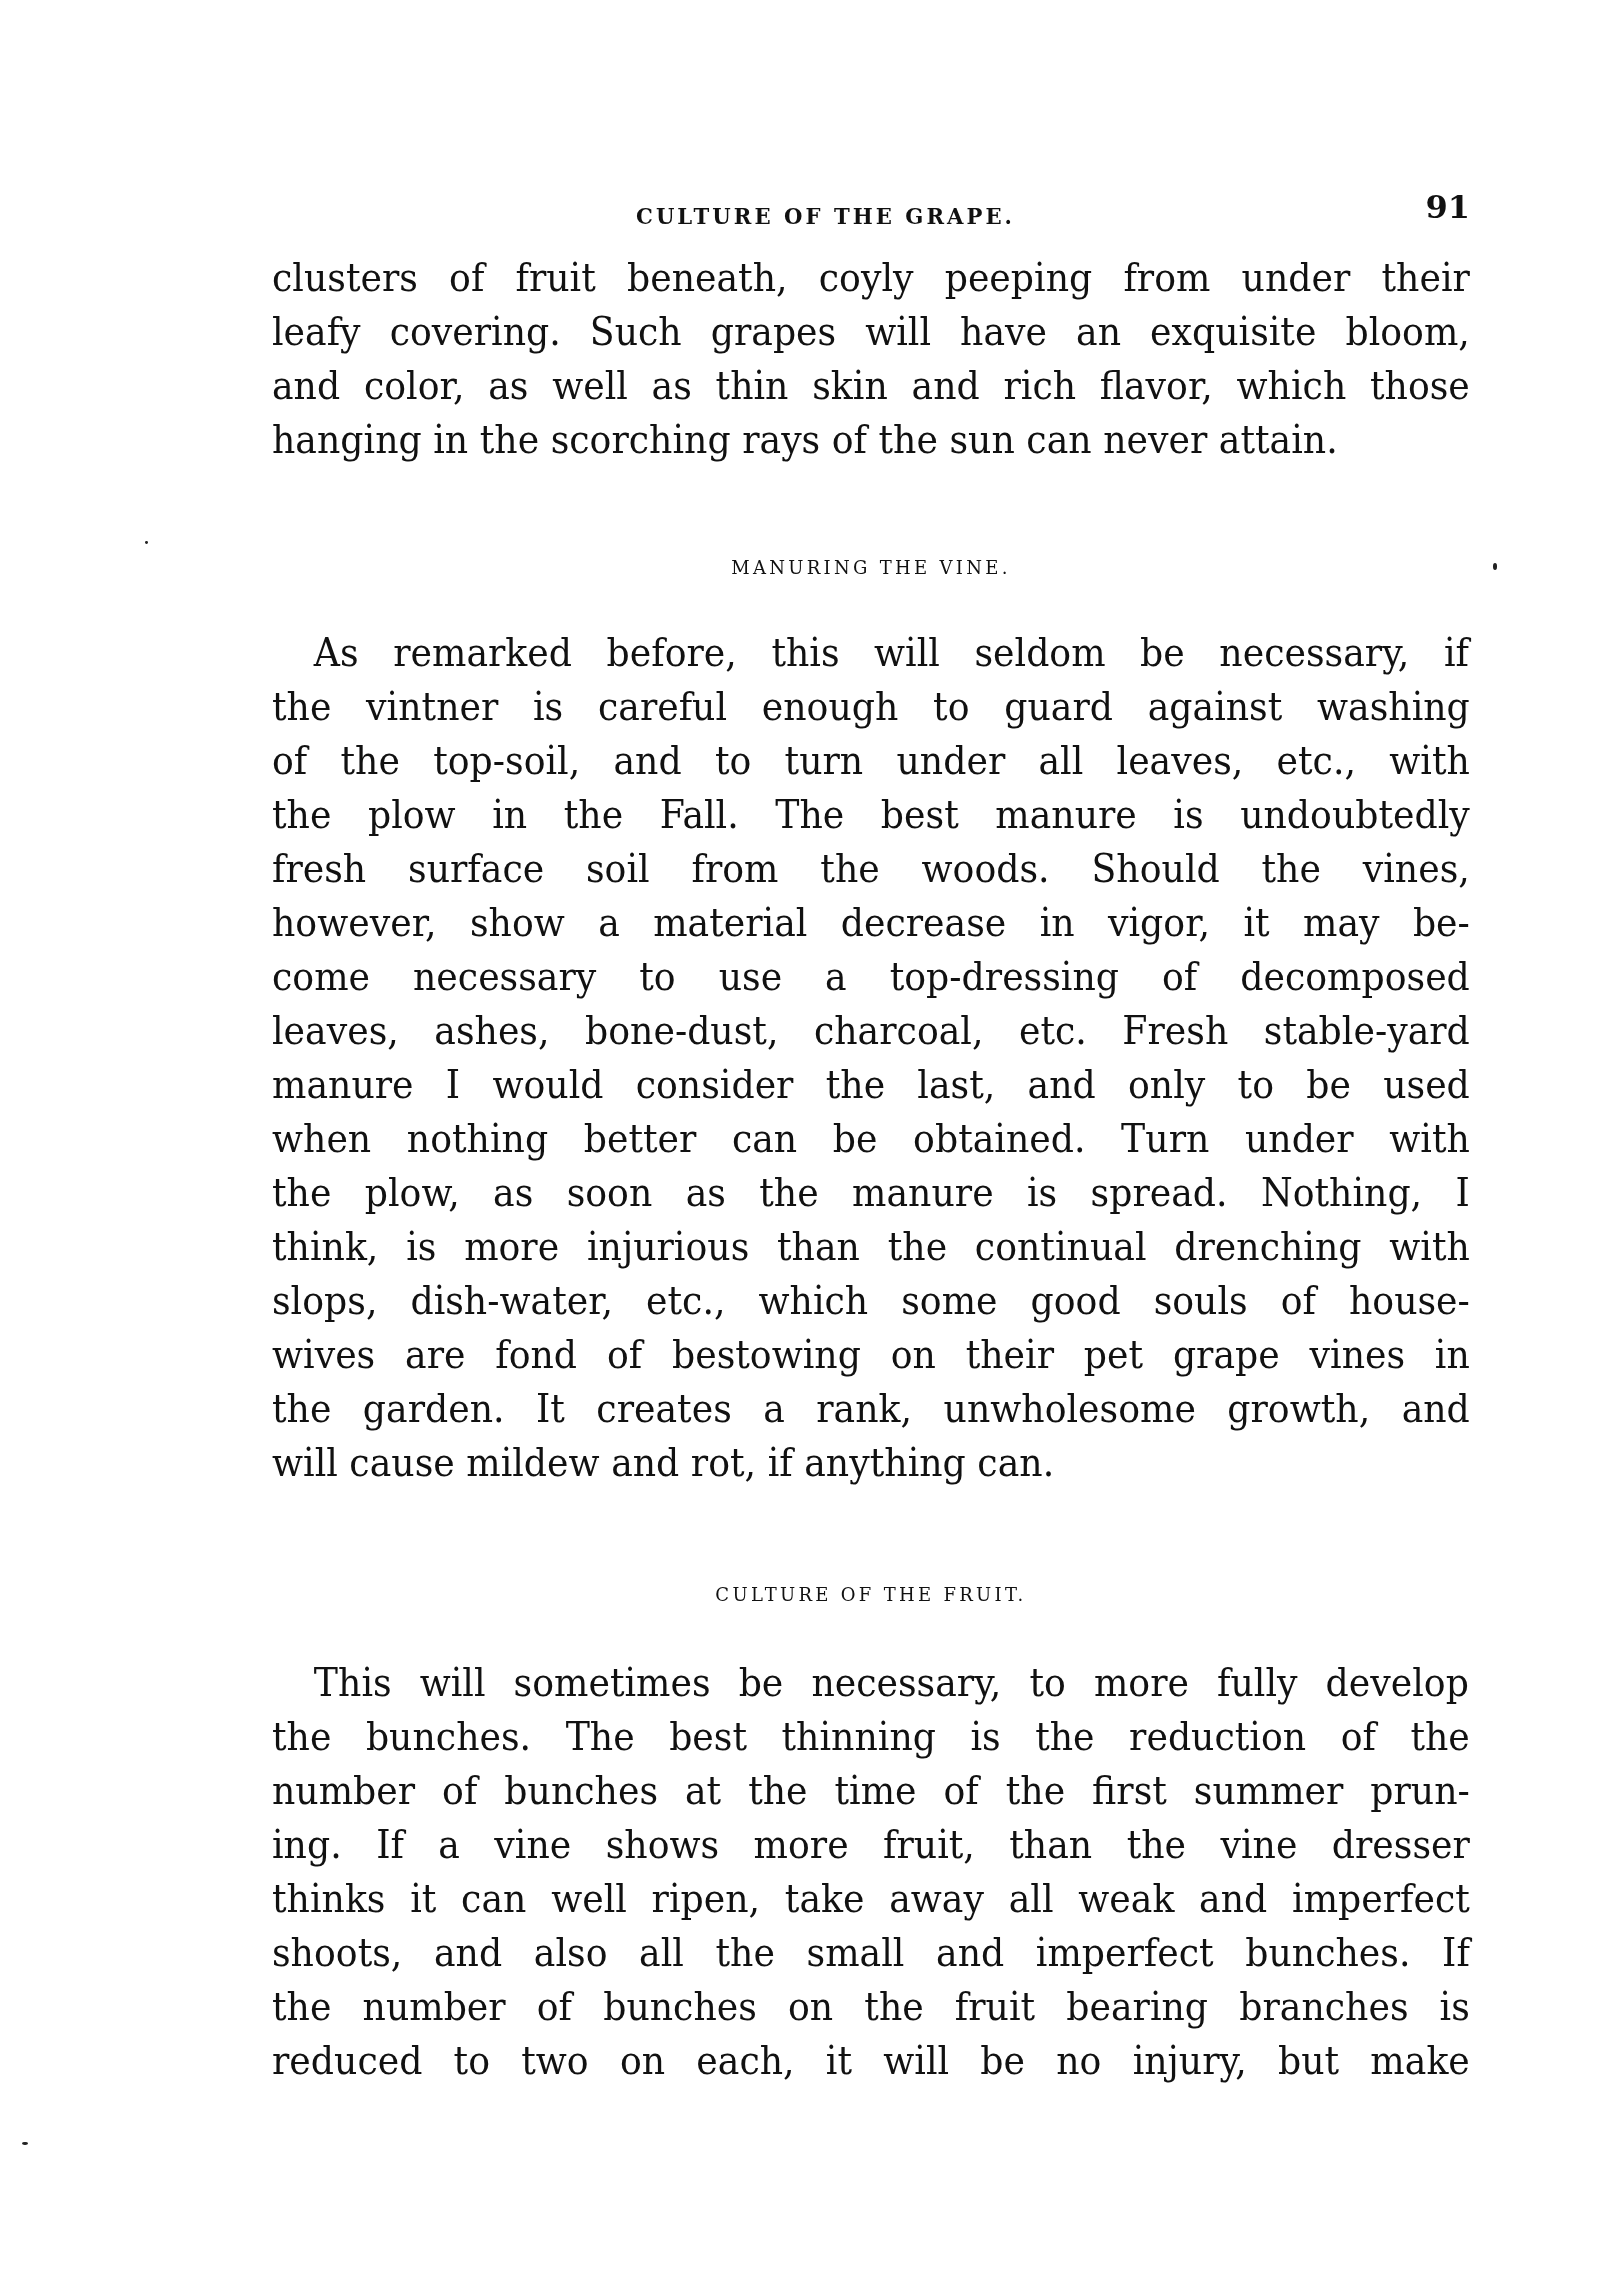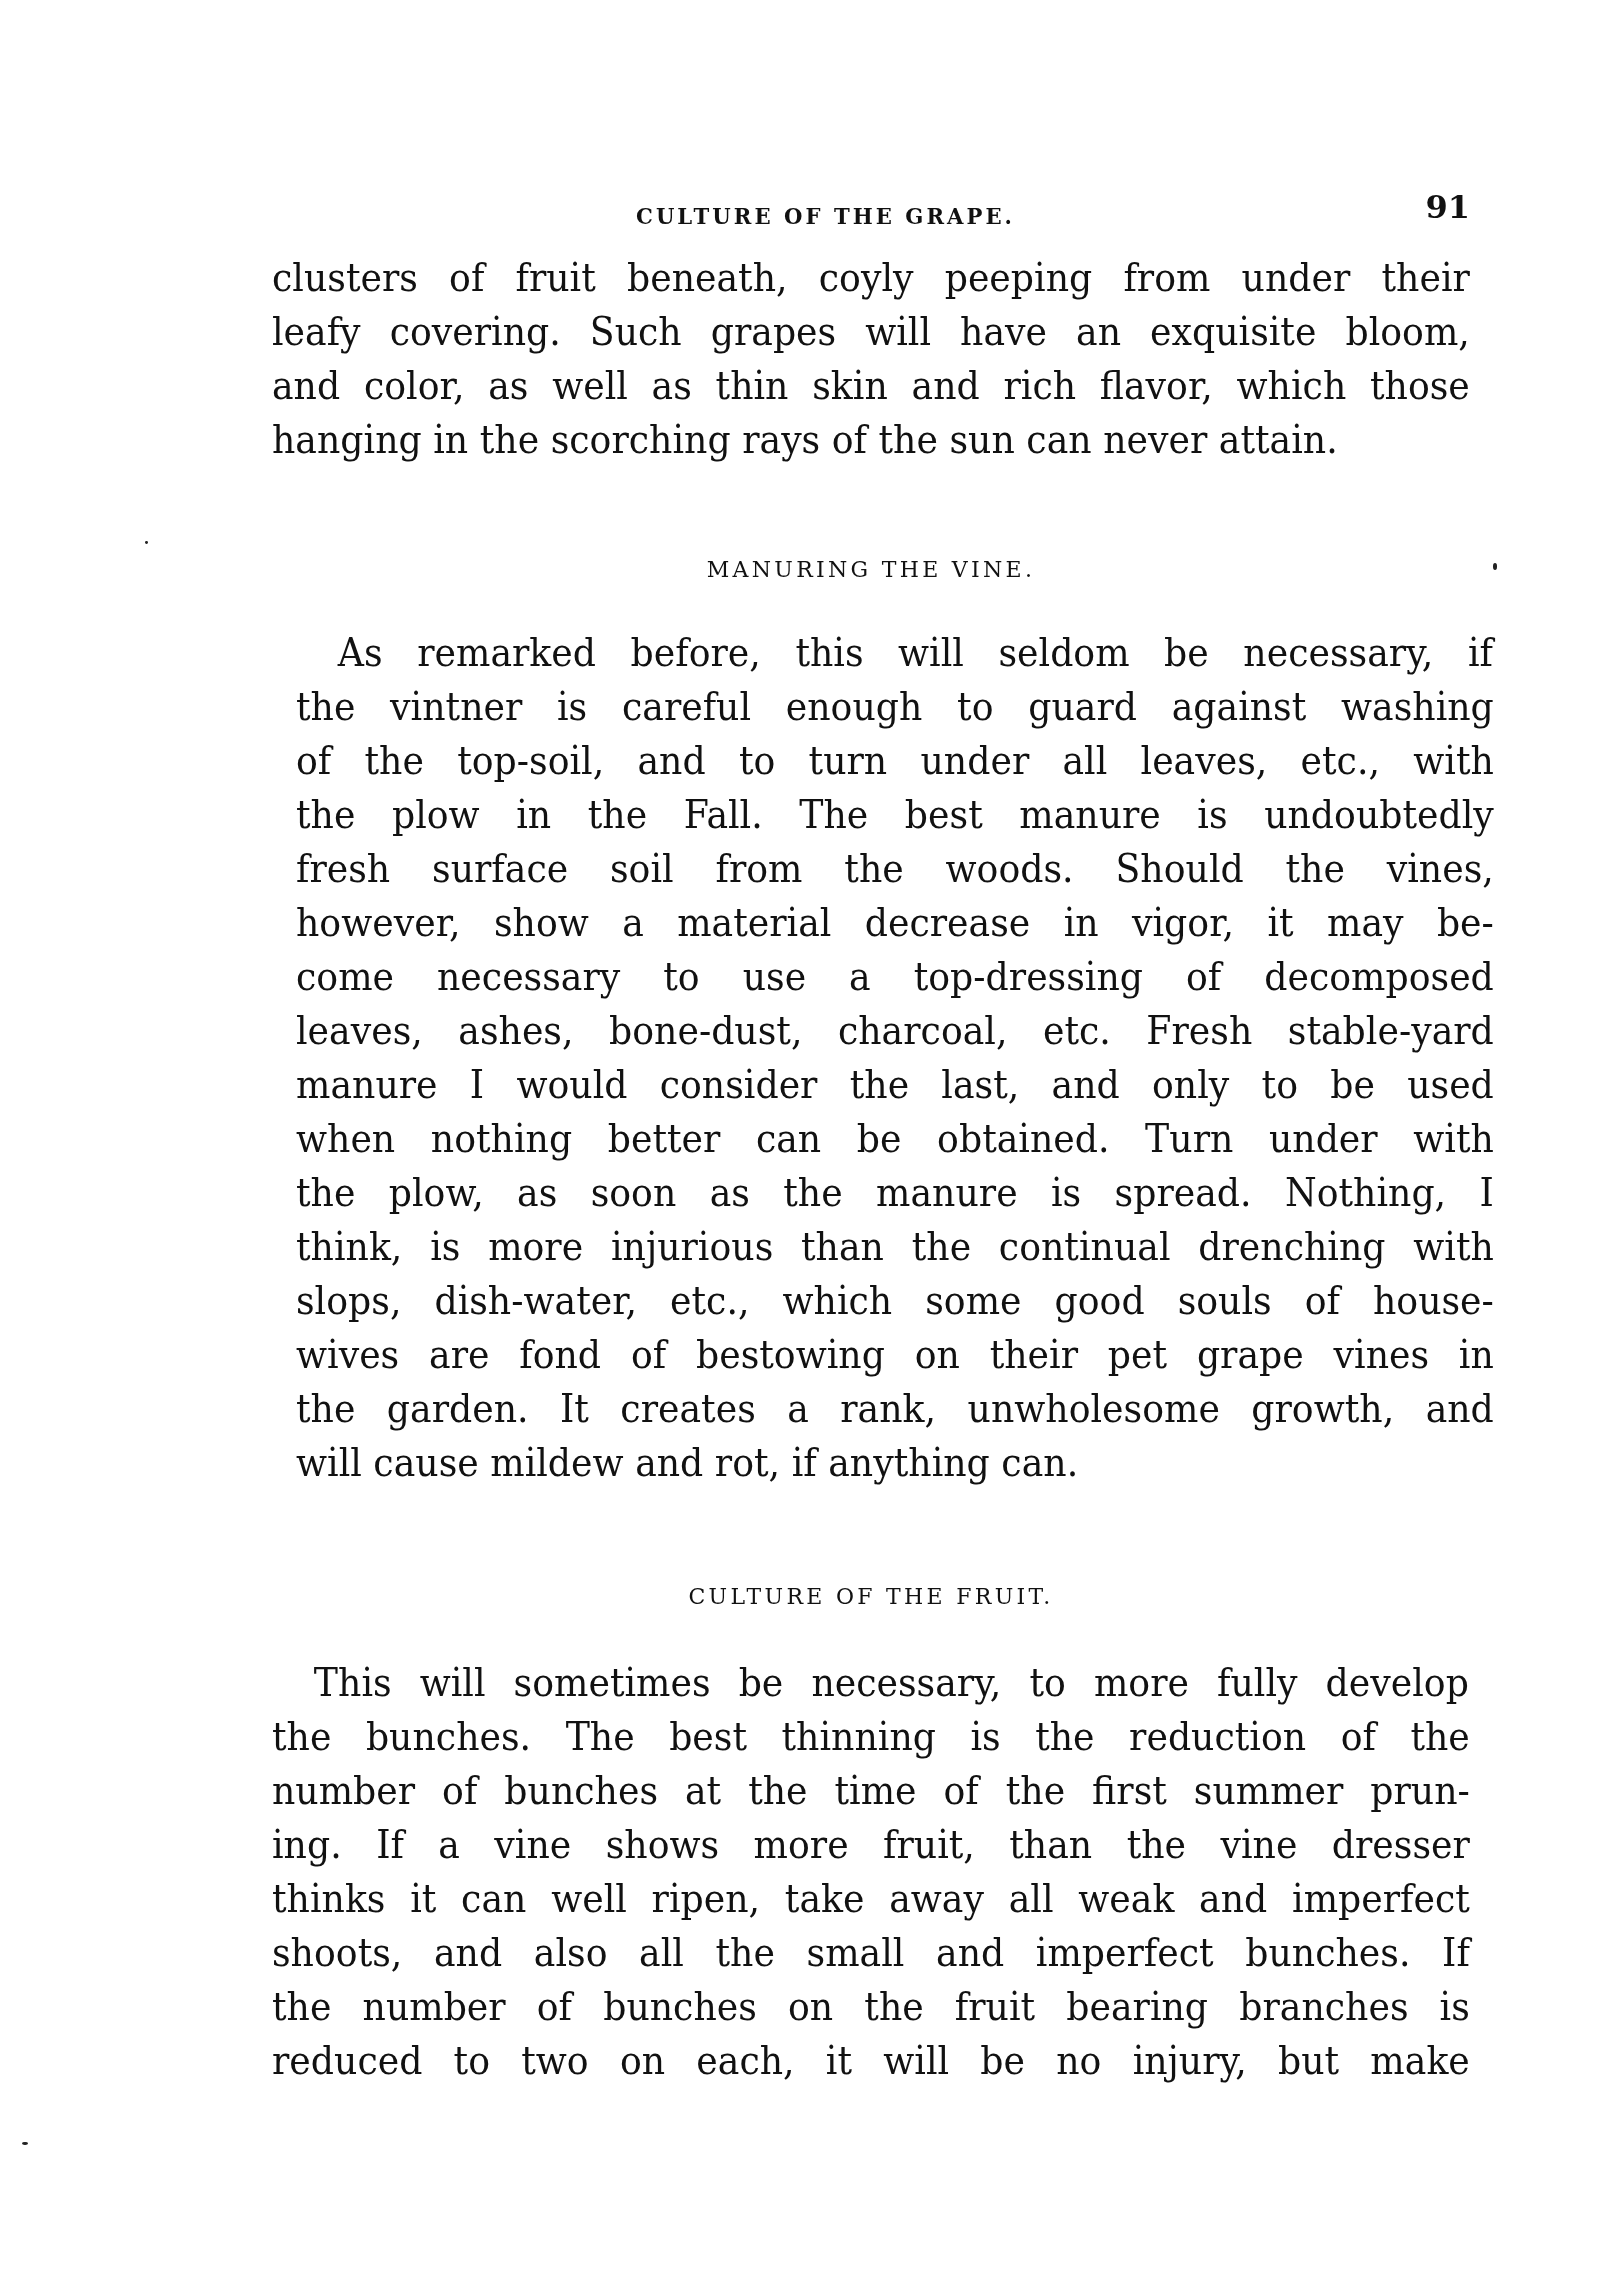--- a/index.html
+++ b/index.html
@@ -71,21 +71,21 @@
     }
     .line.indent {
       padding-left: 45px;
       width: 1242px;
     }
     .section-heading {
       position: absolute;
       left: 0;
       width: 1198px;
       text-align: center;
-      font-size: 22px;
+      font-size: 18px;
       letter-spacing: 3.3px;
       white-space: nowrap;
     }
     .speck {
       position: absolute;
       background: #222;
       border-radius: 50%;
     }
   </style>
 </head>
@@ -100,21 +100,21 @@
 
   <div class="block" style="top:251px;">
     <span class="line">clusters of fruit beneath, coyly peeping from under their</span>
     <span class="line">leafy covering.   Such grapes will have an exquisite bloom,</span>
     <span class="line">and color, as well as thin skin and rich flavor, which those</span>
     <span class="line last">hanging in the scorching rays of the sun can never attain.</span>
   </div>
 
   <div class="section-heading" style="top:557px;">MANURING THE VINE.</div>
 
-  <div class="block" style="top:626px;margin-left:24px;">
+  <div class="block" style="top:626px;">
     <span class="line indent">As remarked before, this will seldom be necessary, if</span>
     <span class="line">the vintner is careful enough to guard against washing</span>
     <span class="line">of the top-soil, and to turn under all leaves, etc., with</span>
     <span class="line">the plow in the Fall.  The best manure is undoubtedly</span>
     <span class="line">fresh surface soil from the woods.  Should the vines,</span>
     <span class="line">however, show a material decrease in vigor, it may be-</span>
     <span class="line">come necessary to use a top-dressing of decomposed</span>
     <span class="line">leaves, ashes, bone-dust, charcoal, etc.  Fresh stable-yard</span>
     <span class="line">manure I would consider the last, and only to be used</span>
     <span class="line">when nothing better can be obtained.  Turn under with</span>

